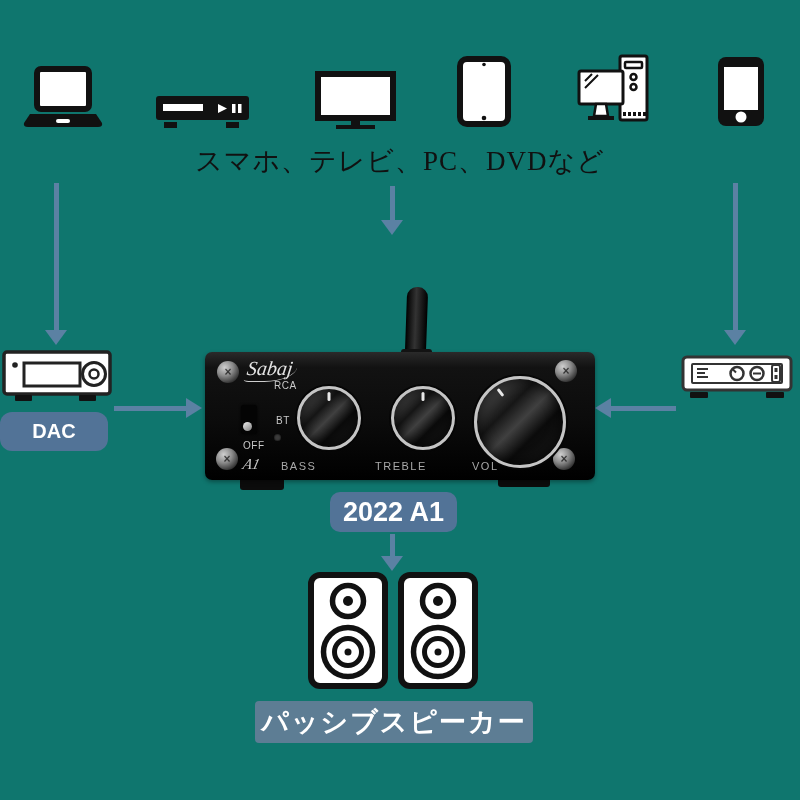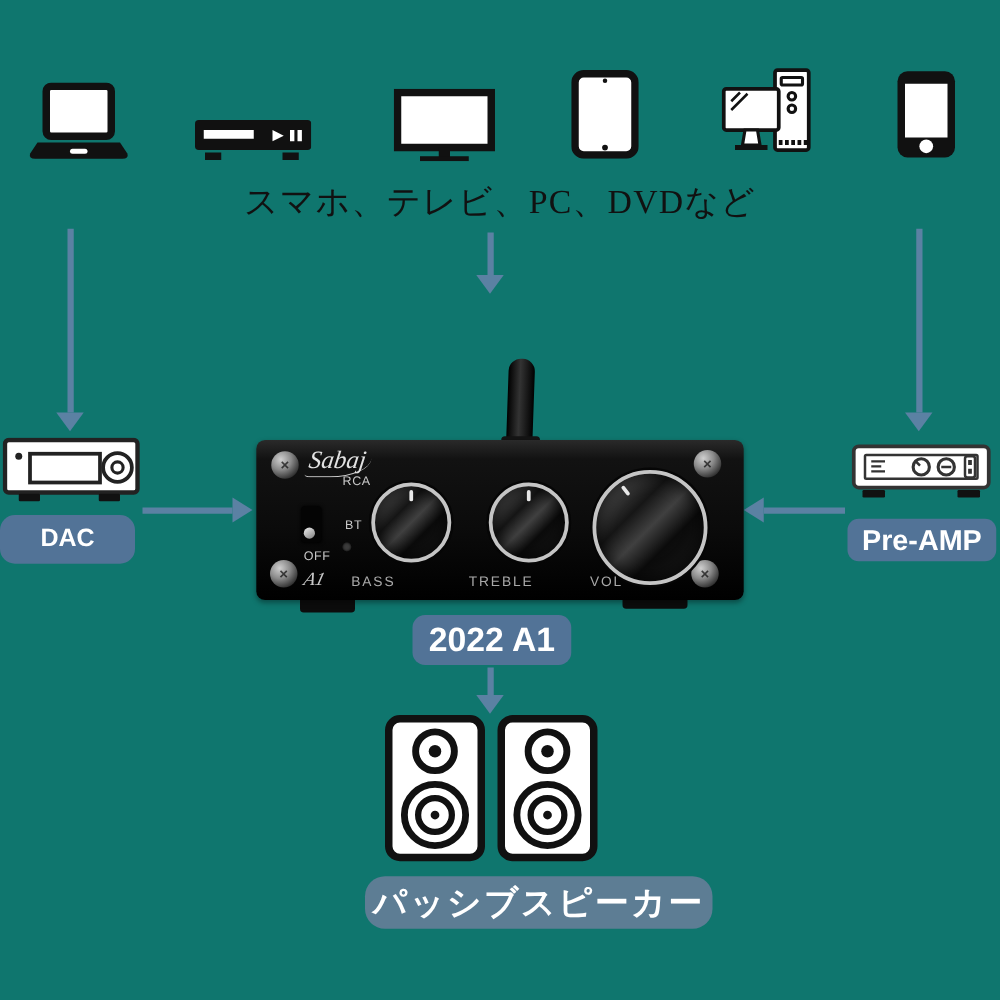--- a/index.html
+++ b/index.html
@@ -12,22 +12,22 @@
   .caption{left:0;top:143px;width:800px;text-align:center;font-family:"Liberation Serif","DejaVu Serif",serif;
            font-size:27px;color:#111;letter-spacing:1px;}
 
   
   .pill{display:flex;align-items:center;justify-content:center;color:#fff;font-weight:700;
         background:#527397;border-radius:10px;}
   .pill-bt{left:276px;top:239px;width:238px;height:43px;font-size:29px;}
   .pill-dac{left:0;top:412px;width:108px;height:39px;font-size:20px;border-radius:12px;}
   .pill-preamp{left:678px;top:415px;width:119px;height:34px;font-size:23px;border-radius:9px;}
   .pill-model{left:330px;top:492px;width:127px;height:40px;font-size:27px;}
-  .pill-speaker{left:255px;top:701px;width:278px;height:42px;font-size:27px;border-radius:16px;
-                background:#5d7d94;font-family:"Liberation Serif","DejaVu Serif",serif;letter-spacing:2px;margin-left:37px;}
+  .pill-speaker{left:255px;top:701px;width:278px;height:42px;font-size:27px;border-radius:4px;
+                background:#5d7d94;font-family:"Liberation Serif","DejaVu Serif",serif;letter-spacing:2px;}
 
   
   .aline{background:#5b81a3;}
   .head-down{width:0;height:0;border-left:11px solid transparent;border-right:11px solid transparent;
              border-top:15px solid #5b81a3;}
   .head-right{width:0;height:0;border-top:10px solid transparent;border-bottom:10px solid transparent;
               border-left:16px solid #5b81a3;}
   .head-left{width:0;height:0;border-top:10px solid transparent;border-bottom:10px solid transparent;
              border-right:16px solid #5b81a3;}
 
@@ -197,21 +197,20 @@
       <path d="M51.5 14 l3.5 3.5" stroke="#333" stroke-width="2"></path>
       <circle cx="76" cy="18.5" r="6.5" fill="#fff" stroke="#333" stroke-width="2.5"></circle>
       <path d="M72 18.5 h8" stroke="#333" stroke-width="2"></path>
       <rect x="91" y="10" width="8" height="17" rx="2" fill="#fff" stroke="#333" stroke-width="2"></rect>
       <rect x="93.5" y="13" width="3" height="4" fill="#333"></rect>
       <rect x="93.5" y="20" width="3" height="4" fill="#333"></rect>
       <rect x="9" y="37" width="18" height="6" rx="1" fill="#111"></rect>
       <rect x="85" y="37" width="18" height="6" rx="1" fill="#111"></rect>
     </svg>
   </div>
-  <div class="abs pill pill-preamp">Pre-AMP</div>
   <div class="abs aline" style="left:611px;top:406px;width:65px;height:5px;"></div>
   <div class="abs head-left" style="left:595px;top:398px;"></div>
 
   <div class="abs pill pill-model">2022 A1</div>
   <div class="abs aline" style="left:390px;top:534px;width:5px;height:24px;"></div>
   <div class="abs head-down" style="left:381px;top:556px;"></div>
 
   <div class="abs icon" style="left:307px;top:571px;">
     <svg width="82" height="119" viewBox="0 0 82 119">
       <rect x="4" y="4" width="74" height="111" rx="9" fill="#fff" stroke="#111" stroke-width="6"></rect>

